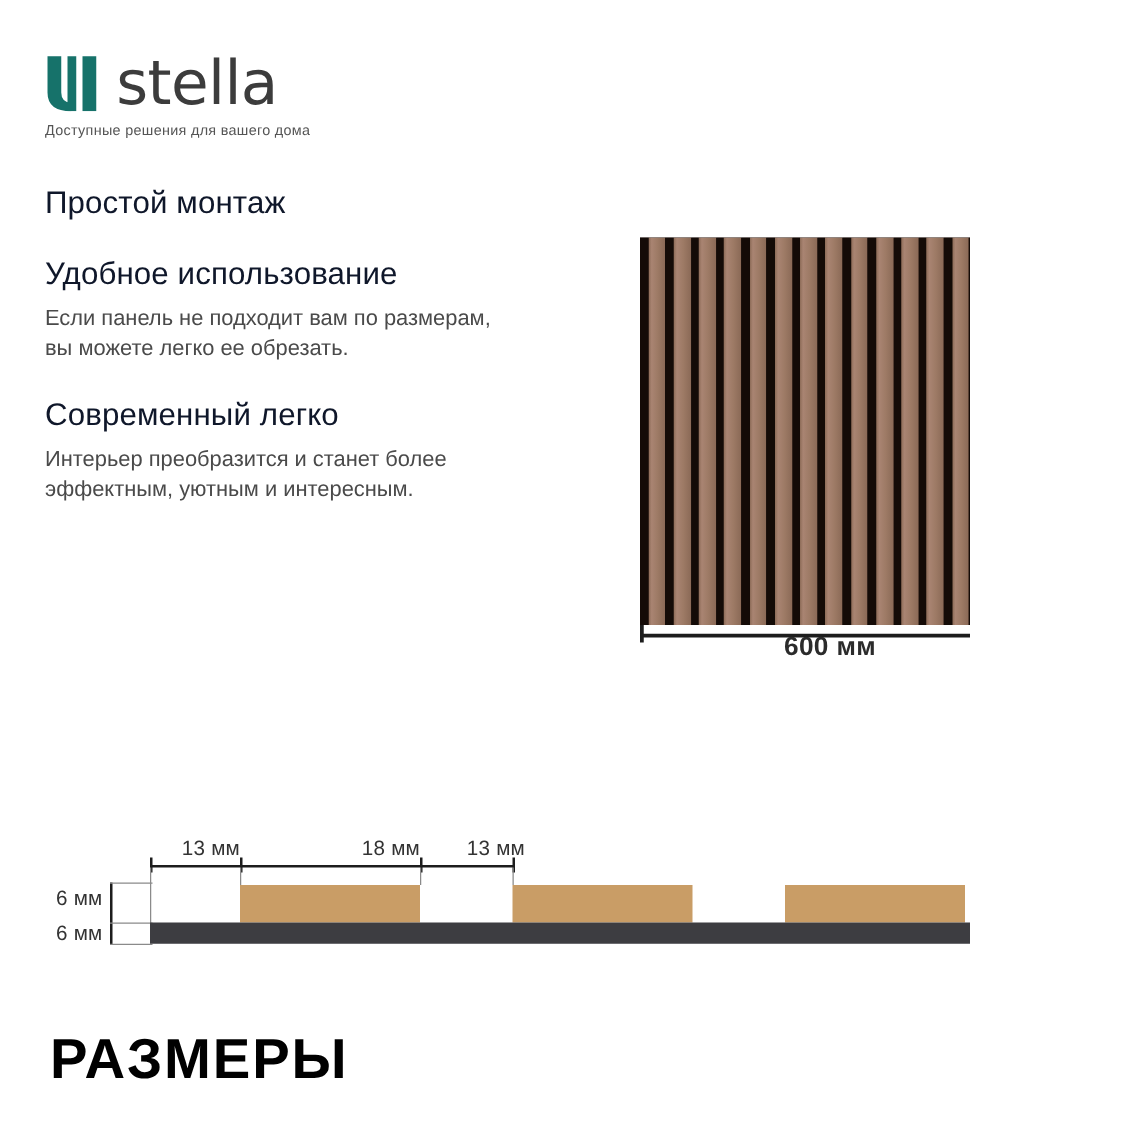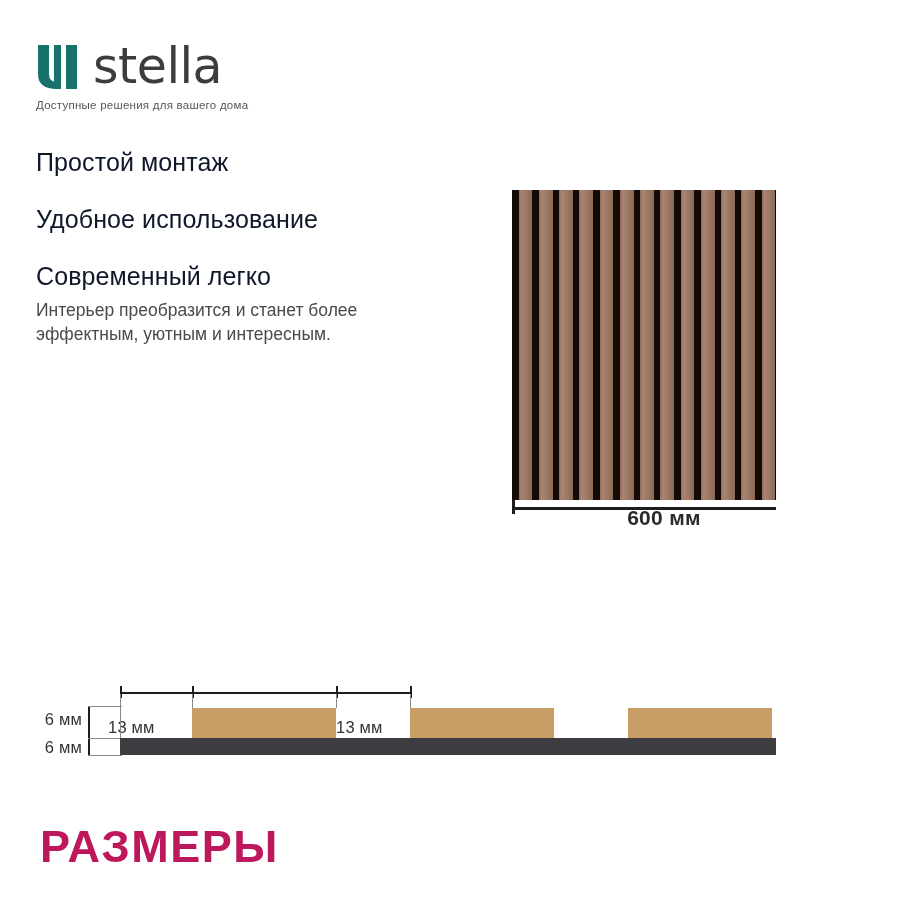--- a/index.html
+++ b/index.html
@@ -201,23 +201,22 @@
   #cs-base {
     position: absolute;
     background: #3d3d41;
   }
 
   .cs-top-label {
     position: absolute;
     font-size: 16.5px;
     font-weight: 400;
     color: #333333;
-    text-align: left;
+    text-align: right;
     letter-spacing: 0.2px;
-    margin-top: 48px;
   }
   .cs-side-label {
     position: absolute;
     font-size: 16.5px;
     font-weight: 400;
     color: #333333;
     text-align: right;
     letter-spacing: 0.2px;
   }
 
@@ -251,20 +250,22 @@
   </div>
 
   <div id="features">
 
     <div class="feature">
       <h2 class="feature-title">Простой монтаж</h2>
     </div>
 
     <div class="feature">
       <h2 class="feature-title">Удобное использование</h2>
+      <p class="feature-body">Если панель не подходит вам по размерам,
+вы можете легко ее обрезать.</p>
     </div>
 
     <div class="feature">
       <h2 class="feature-title">Современный легко</h2>
       <p class="feature-body">Интерьер преобразится и станет более
 эффектным, уютным и интересным.</p>
     </div>
 
   </div>
 
@@ -344,15 +345,15 @@
     <div class="cs-thin" style="left:88px; top:95px; width:34px; height:1px;"></div>
 
     <div class="cs-slat" style="left: 192px; top: 48px; width: 144px; height: 30px; background: rgb(201, 157, 102);"></div>
     <div class="cs-slat" style="left: 410px; top: 48px; width: 144px; height: 30px; background: rgb(201, 157, 102);"></div>
     <div class="cs-slat" style="left: 628px; top: 48px; width: 144px; height: 30px; background: rgb(201, 157, 102);"></div>
 
     <div id="cs-base" style="left: 120px; top: 78px; width: 735px; height: 17px; background: rgb(61, 61, 65);"></div>
 
   </div>
 
-  <div id="razmery" style="color: #be185d;">РАЗМЕРЫ</div>
+  <div id="razmery" style="color: #000000;">РАЗМЕРЫ</div>
 
 </div>
 
 </body></html>

